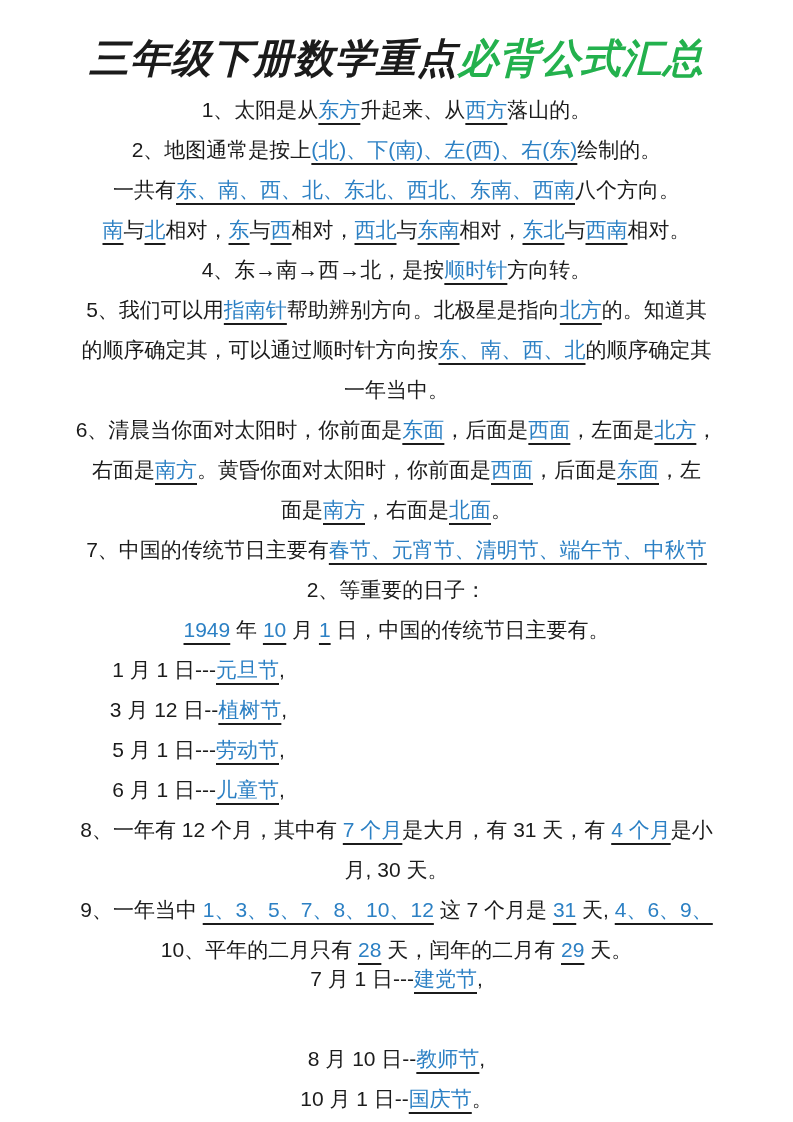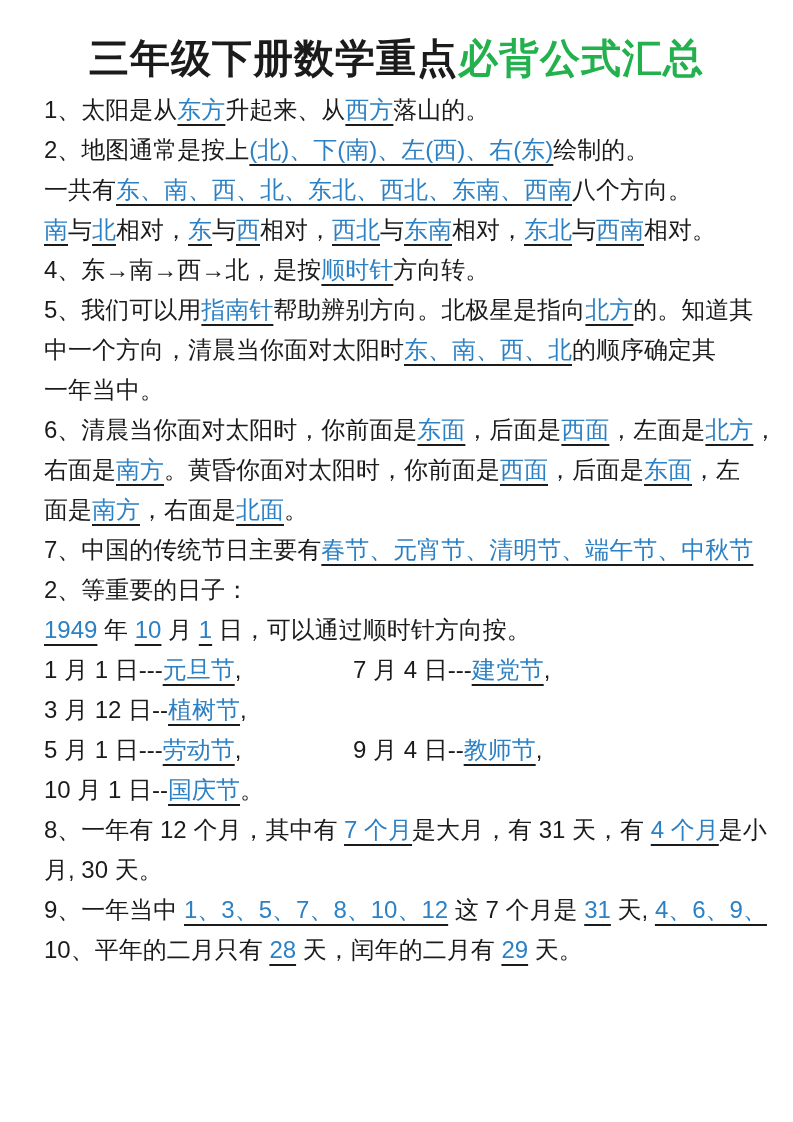--- a/index.html
+++ b/index.html
@@ -20,71 +20,73 @@
   }
   .page { padding: 34px 44px 0 44px; }
   .title {
     margin: 0 0 8px 0;
     font-size: 40px;
     line-height: 48px;
     font-weight: bold;
     text-align: center;
     letter-spacing: 1px;
     white-space: nowrap;
+    font-style: italic;
   }
   .title .green { color: var(--green); }
-  .content { font-size: 24px; }
+  .content { font-size: 21px; text-align: center; }
   .line {
     height: 40px;
     line-height: 40px;
     white-space: nowrap;
   }
   .hl {
     color: var(--blue);
     text-decoration: underline;
     text-decoration-color: var(--ink);
     text-decoration-thickness: 2px;
     text-underline-offset: 6px;
   }
-  .cols { display: flex; }
+  .cols { display: flex; flex-direction: column; }
   .col-left { flex: 0 0 309px; width: 309px; }
   .col-right { flex: 1; }
 </style>
 </head>
 <body>
 
 <div class="page">
   <h1 class="title"><span>三年级下册数学重点</span><span class="green">必背公式汇总</span></h1>
   <div class="content">
       <div class="line"><span>1、太阳是从</span><span class="hl">东方</span><span>升起来、从</span><span class="hl">西方</span><span>落山的。</span></div>
       <div class="line"><span>2、地图通常是按上</span><span class="hl">(北)、下(南)、左(西)、右(东)</span><span>绘制的。</span></div>
       <div class="line"><span>一共有</span><span class="hl">东、南、西、北、东北、西北、东南、西南</span><span>八个方向。</span></div>
       <div class="line"><span class="hl">南</span><span>与</span><span class="hl">北</span><span>相对，</span><span class="hl">东</span><span>与</span><span class="hl">西</span><span>相对，</span><span class="hl">西北</span><span>与</span><span class="hl">东南</span><span>相对，</span><span class="hl">东北</span><span>与</span><span class="hl">西南</span><span>相对。</span></div>
       <div class="line"><span>4、东→南→西→北，是按</span><span class="hl">顺时针</span><span>方向转。</span></div>
       <div class="line"><span>5、我们可以用</span><span class="hl">指南针</span><span>帮助辨别方向。北极星是指向</span><span class="hl">北方</span><span>的。知道其</span></div>
-      <div class="line"><span>中一个方向，清晨当你面对太阳时</span><span class="hl">东、南、西、北</span><span>的顺序确定其</span></div>
+      <div class="line"><span>的顺序确定其，可以通过顺时针方向按</span><span class="hl">东、南、西、北</span><span>的顺序确定其</span></div>
       <div class="line"><span>一年当中。</span></div>
       <div class="line"><span>6、清晨当你面对太阳时，你前面是</span><span class="hl">东面</span><span>，后面是</span><span class="hl">西面</span><span>，左面是</span><span class="hl">北方</span><span>，</span></div>
       <div class="line"><span>右面是</span><span class="hl">南方</span><span>。黄昏你面对太阳时，你前面是</span><span class="hl">西面</span><span>，后面是</span><span class="hl">东面</span><span>，左</span></div>
       <div class="line"><span>面是</span><span class="hl">南方</span><span>，右面是</span><span class="hl">北面</span><span>。</span></div>
       <div class="line"><span>7、中国的传统节日主要有</span><span class="hl">春节、元宵节、清明节、端午节、中秋节</span></div>
       <div class="line"><span>2、等重要的日子：</span></div>
-      <div class="line"><span class="hl">1949</span><span> 年 </span><span class="hl">10</span><span> 月 </span><span class="hl">1</span><span> 日，可以通过顺时针方向按。</span></div>
+      <div class="line"><span class="hl">1949</span><span> 年 </span><span class="hl">10</span><span> 月 </span><span class="hl">1</span><span> 日，中国的传统节日主要有。</span></div>
       <div class="line cols">
         <span class="col-left"><span>1 月 1 日---</span><span class="hl">元旦节</span><span>,</span></span>
-        <span class="col-right"><span>7 月 4 日---</span><span class="hl">建党节</span><span>,</span></span>
+        <span class="col-right"><span>7 月 1 日---</span><span class="hl">建党节</span><span>,</span></span>
       </div>
       <div class="line cols">
         <span class="col-left"><span>3 月 12 日--</span><span class="hl">植树节</span><span>,</span></span>
       </div>
       <div class="line cols">
         <span class="col-left"><span>5 月 1 日---</span><span class="hl">劳动节</span><span>,</span></span>
-        <span class="col-right"><span>9 月 4 日--</span><span class="hl">教师节</span><span>,</span></span>
+        <span class="col-right"><span>8 月 10 日--</span><span class="hl">教师节</span><span>,</span></span>
       </div>
       <div class="line cols">
+        <span class="col-left"><span>6 月 1 日---</span><span class="hl">儿童节</span><span>,</span></span>
         <span class="col-right"><span>10 月 1 日--</span><span class="hl">国庆节</span><span>。</span></span>
       </div>
       <div class="line"><span>8、一年有 12 个月，其中有 </span><span class="hl">7 个月</span><span>是大月，有 31 天，有 </span><span class="hl">4 个月</span><span>是小</span></div>
       <div class="line"><span>月, 30 天。</span></div>
       <div class="line"><span>9、一年当中 </span><span class="hl">1、3、5、7、8、10、12</span><span> 这 7 个月是 </span><span class="hl">31</span><span> 天, </span><span class="hl">4、6、9、</span></div>
       <div class="line"><span>10、平年的二月只有 </span><span class="hl">28</span><span> 天，闰年的二月有 </span><span class="hl">29</span><span> 天。</span></div>
     </div>
 </div>
 
 </body></html>

